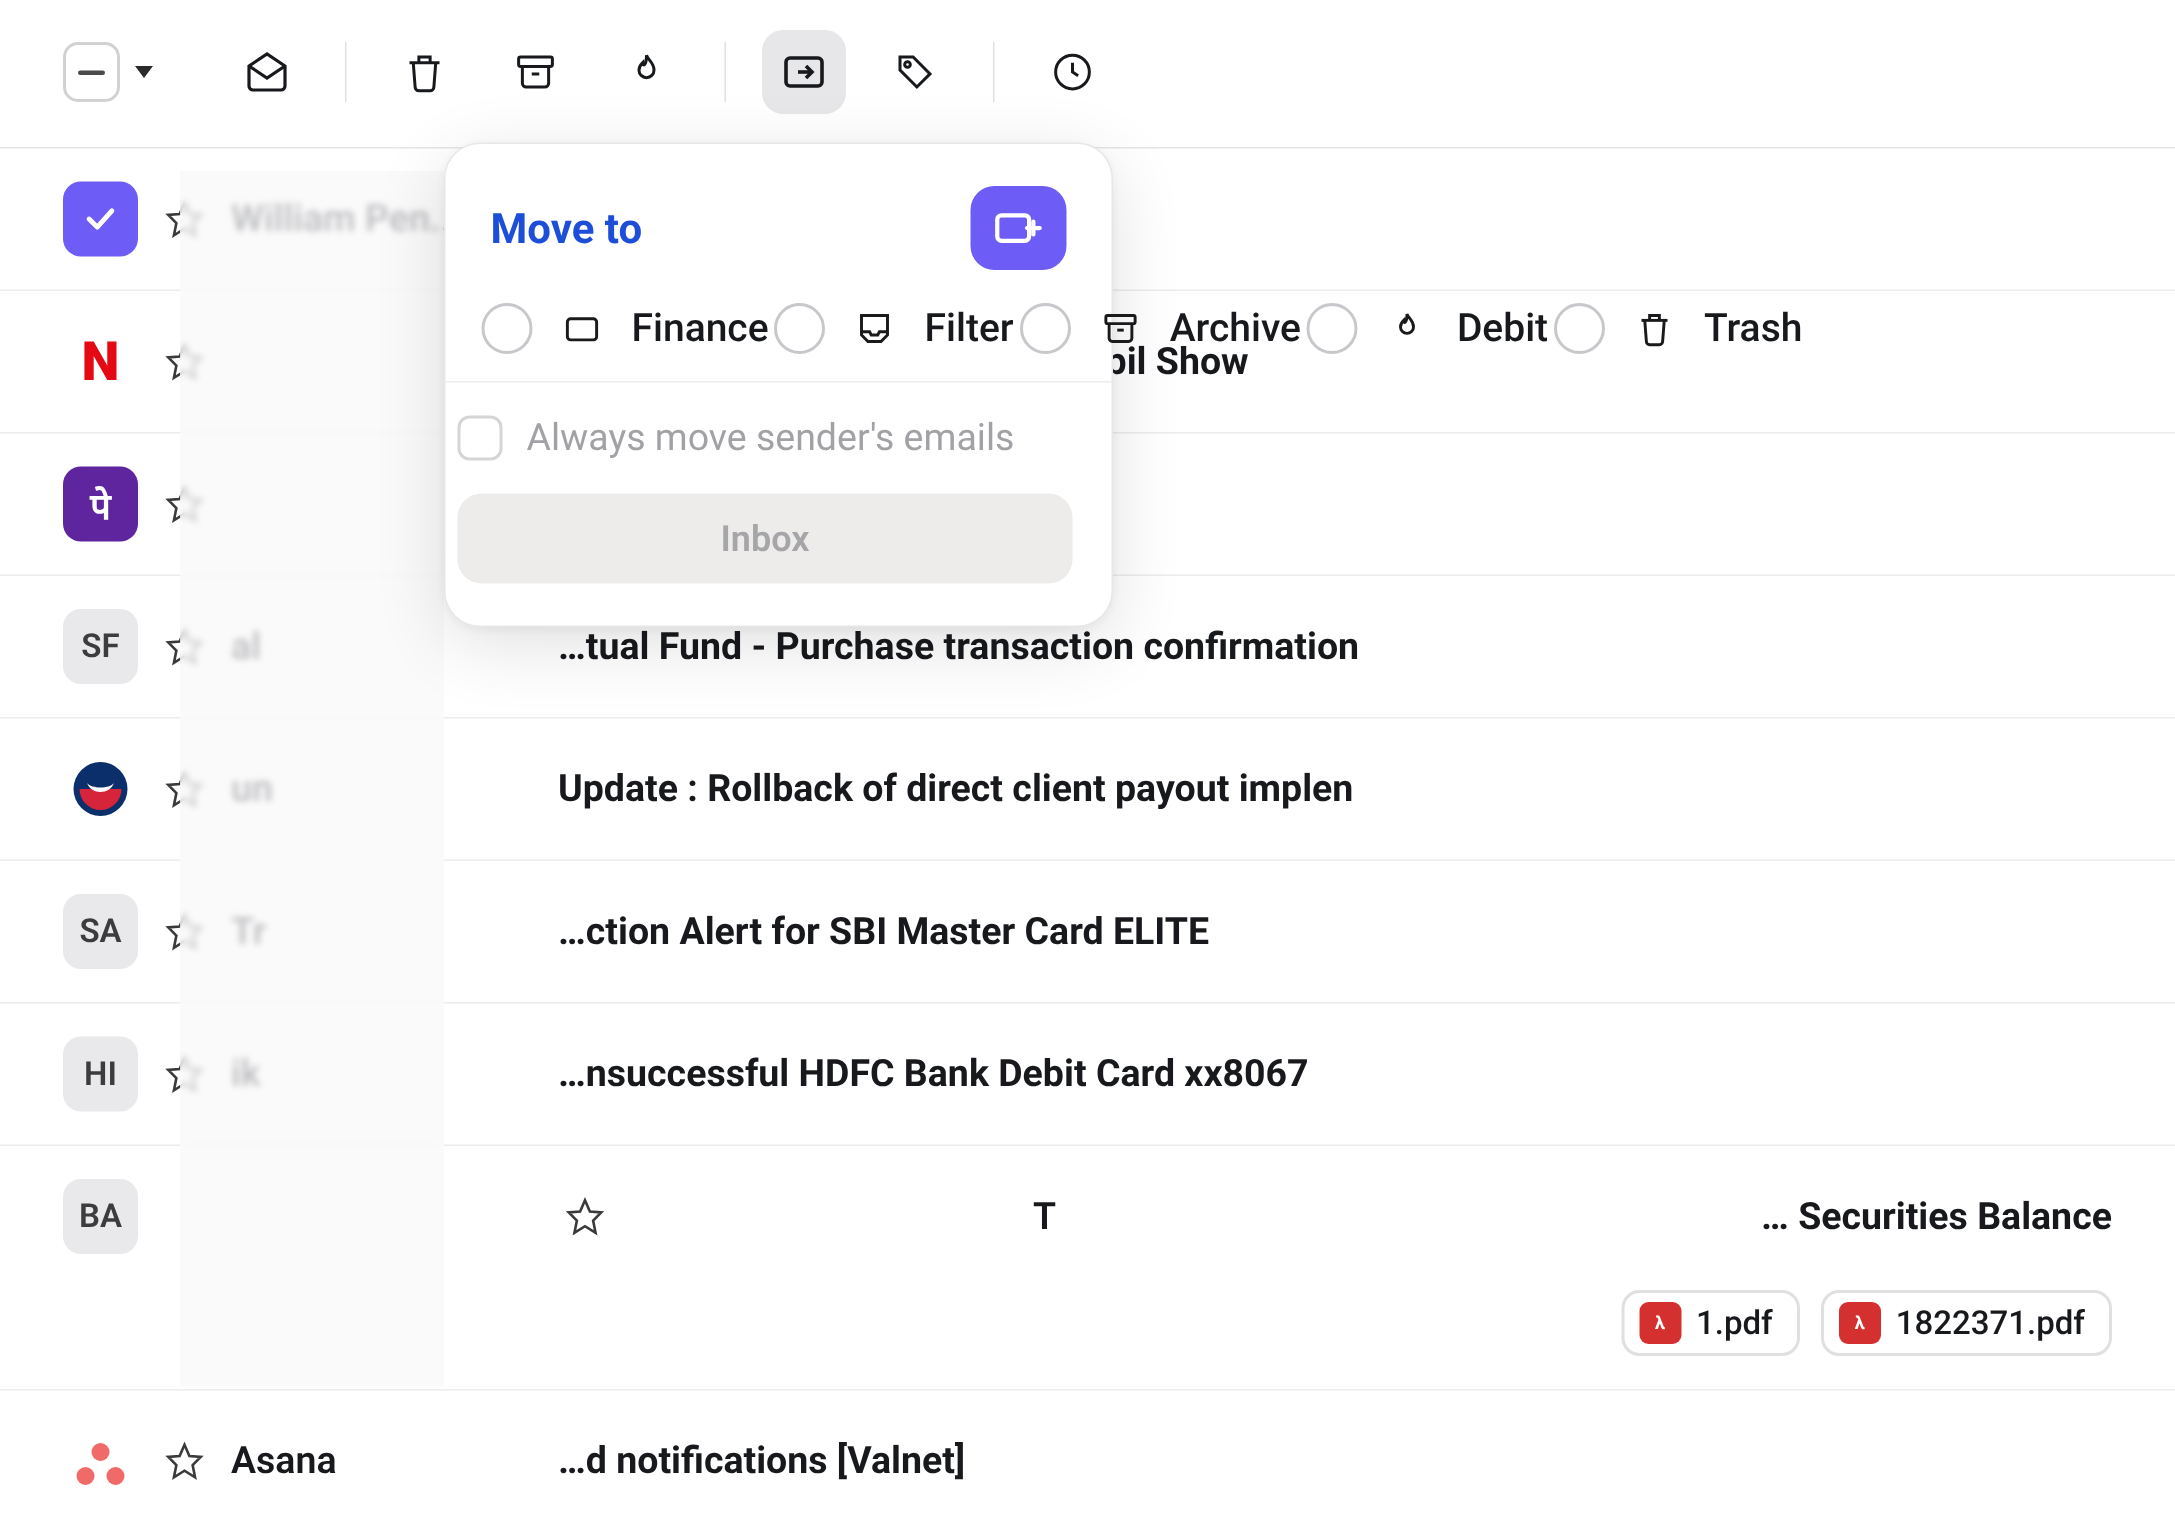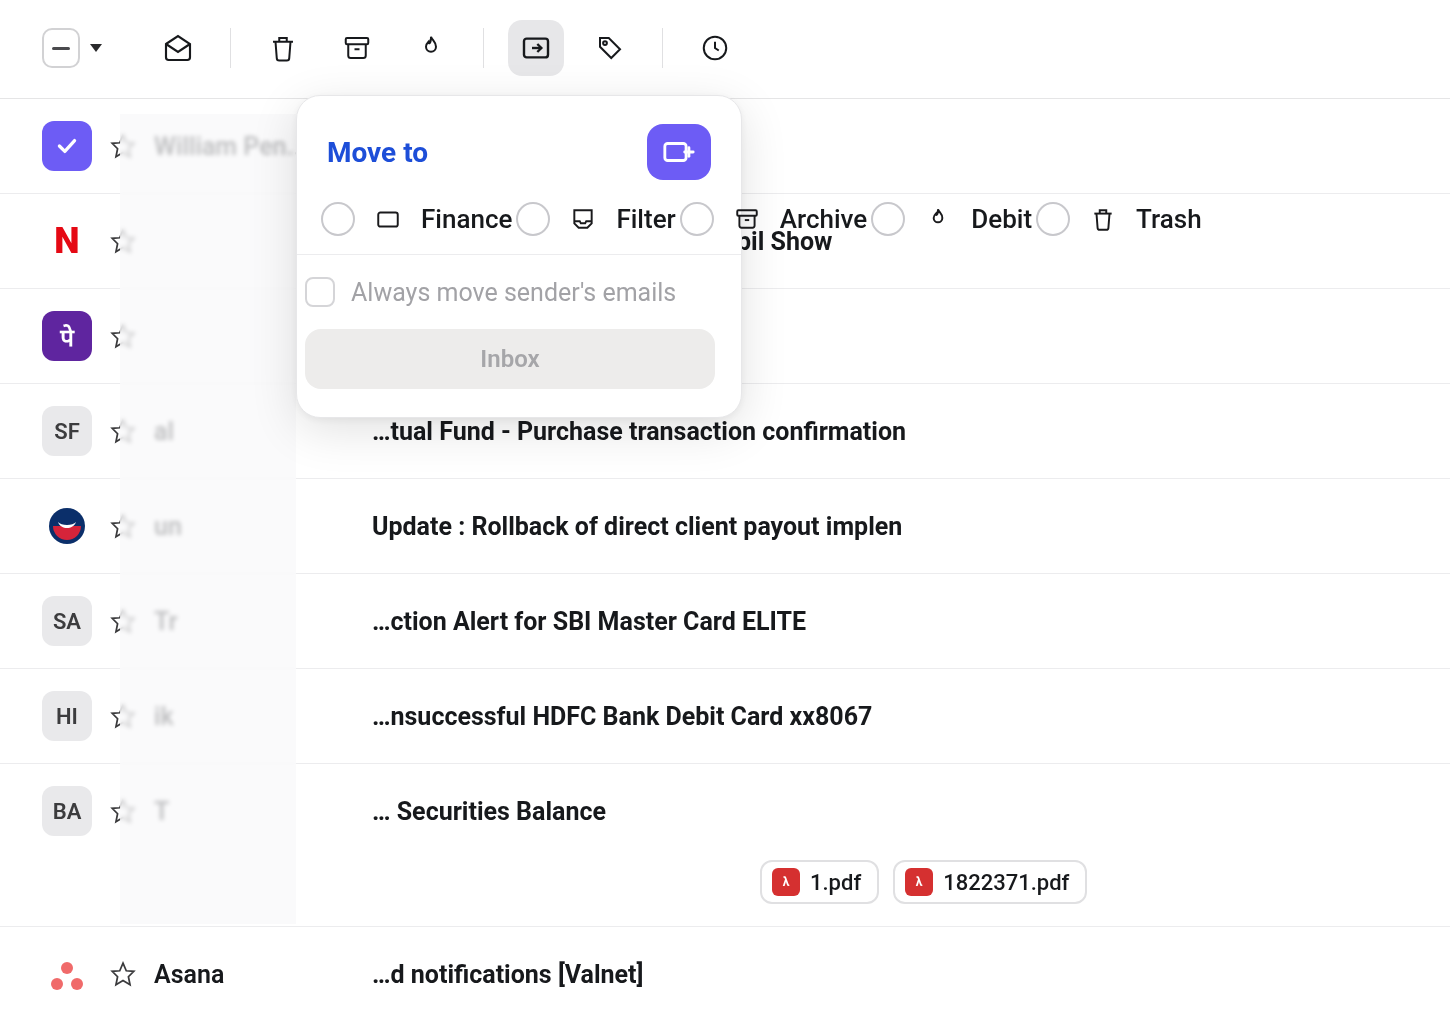--- a/index.html
+++ b/index.html
@@ -245,21 +245,21 @@
     border-radius: 16px;
     background: #edeceb;
     color: #a6a6a9;
     font-size: 24px;
     font-weight: 600;
     display:flex;align-items:center;justify-content:center;
     cursor: not-allowed;
   }
 
   svg { display:block; }
-  .row-with-attach { flex-wrap: wrap; row-gap: 12px; }
+  .row-with-attach { flex-wrap: wrap; row-gap: 12px; justify-content: space-between; }
 </style>
 </head>
 <body>
 
 <div class="toolbar">
   <div class="select-dropdown">
     <div class="line"></div>
   </div>
   <div class="caret-down" style="margin-left:-8px;"></div>
 

